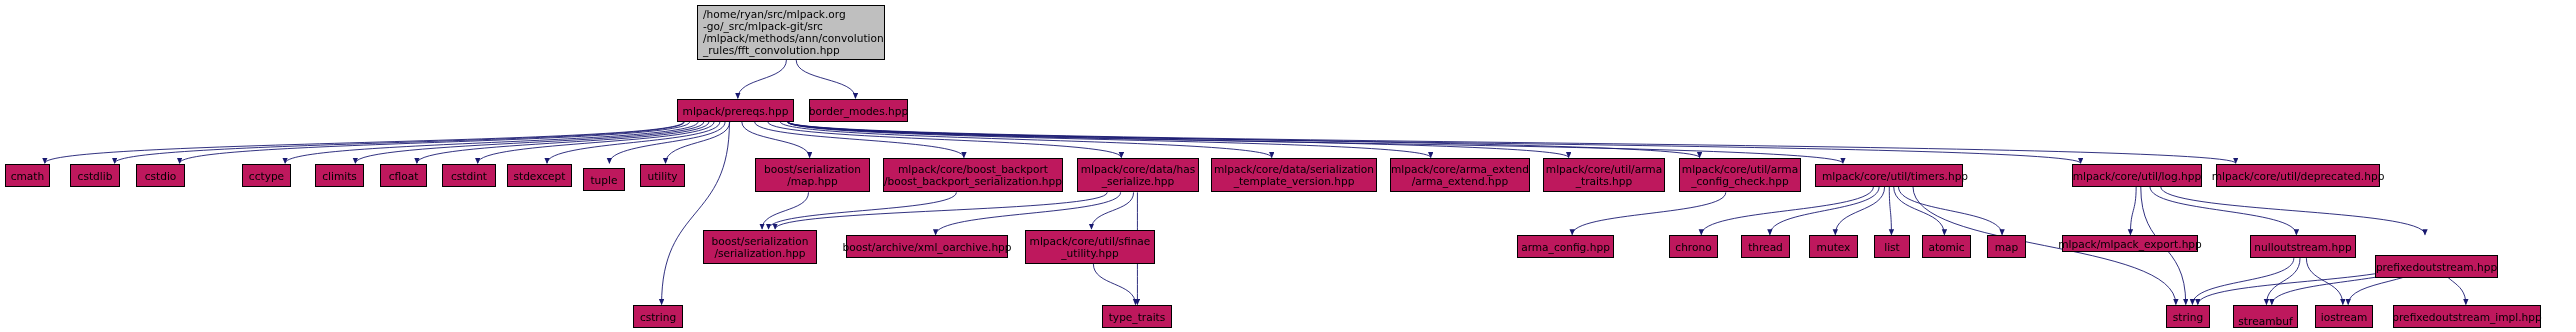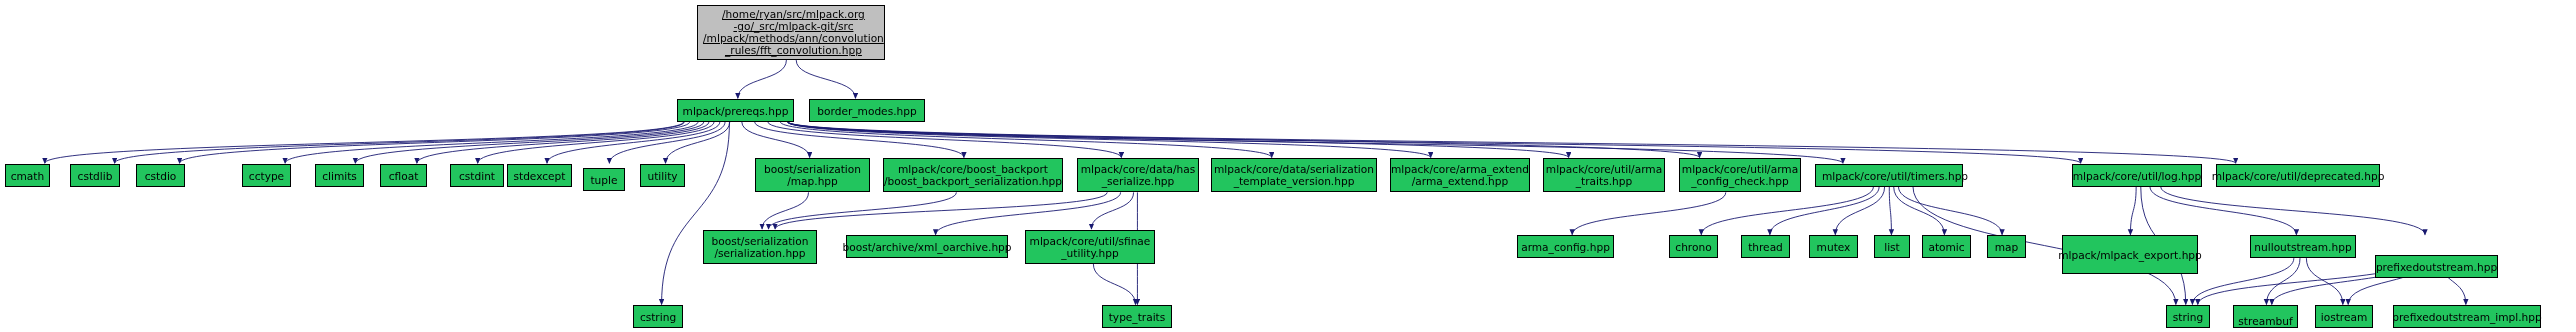--- a/index.html
+++ b/index.html
@@ -19,40 +19,39 @@
     position: absolute;
     left: 0; top: 0;
     width: 2576px; height: 332px;
     pointer-events: none;
     z-index: 1;
   }
   .node {
     position: absolute;
     box-sizing: border-box;
     border: 0.8px solid #000000;
-    background: #22c55e;
+    background: #be185d;
     color: #000000;
     font-size: 10.6px;
     line-height: 12px;
     display: flex;
     flex-direction: column;
     align-items: center;
     justify-content: center;
     text-align: center;
     white-space: nowrap;
     z-index: 2;
     cursor: pointer;
   }
   .node.root {
     background: #bfbfbf;
-    align-items: center;
+    align-items: flex-start;
     text-align: left;
     padding-left: 4.9px;
     cursor: default;
-    text-decoration: underline;
   }
   .node span { display: block; }
 </style>
 </head>
 <body>
 
 <div id="graph-canvas">
   <svg id="edge-layer" xmlns="http://www.w3.org/2000/svg" viewBox="0 0 3173 409">
       <defs>
         <marker id="arrow" markerWidth="8" markerHeight="8" refX="6" refY="3" orient="auto">
@@ -111,42 +110,42 @@
     </svg>
 <div class="node root" style="left: 697px; top: 4.9px; width: 188px; height: 55px; background: rgb(191, 191, 191);">
       <span>/home/ryan/src/mlpack.org</span>
       <span>-go/_src/mlpack-git/src</span>
       <span>/mlpack/methods/ann/convolution</span>
       <span>_rules/fft_convolution.hpp</span>
     </div>
     <div class="node" style="left: 677px; top: 99px; width: 117px; height: 23px;">
       <span>mlpack/prereqs.hpp</span>
     </div>
-    <div class="node" style="left: 809px; top: 99px; width: 116px; height: 23px;">
+    <div class="node" style="left: 809px; top: 99px; width: 99px; height: 23px;">
       <span>border_modes.hpp</span>
     </div>
     <div class="node" style="left: 4.9px; top: 164px; width: 45px; height: 23px;">
       <span>cmath</span>
     </div>
     <div class="node" style="left: 70px; top: 164px; width: 50px; height: 23px;">
       <span>cstdlib</span>
     </div>
     <div class="node" style="left: 136px; top: 164px; width: 49px; height: 23px;">
       <span>cstdio</span>
     </div>
     <div class="node" style="left: 242px; top: 164px; width: 49px; height: 23px;">
       <span>cctype</span>
     </div>
     <div class="node" style="left: 315px; top: 164px; width: 49px; height: 23px;">
       <span>climits</span>
     </div>
     <div class="node" style="left: 380px; top: 164px; width: 47px; height: 23px;">
       <span>cfloat</span>
     </div>
-    <div class="node" style="left: 442px; top: 164px; width: 54px; height: 23px; margin-left: 8px;">
+    <div class="node" style="left: 442px; top: 164px; width: 54px; height: 23px;">
       <span>cstdint</span>
     </div>
     <div class="node" style="left: 507px; top: 164px; width: 65px; height: 23px;">
       <span>stdexcept</span>
     </div>
     <div class="node" style="left: 583px; top: 168px; width: 42px; height: 23px;">
       <span>tuple</span>
     </div>
     <div class="node" style="left: 640px; top: 164px; width: 45px; height: 23px; text-align: center;">
       <span>utility</span>
@@ -213,21 +212,21 @@
     </div>
     <div class="node" style="left: 1874px; top: 235px; width: 36px; height: 23px;">
       <span>list</span>
     </div>
     <div class="node" style="left: 1922px; top: 235px; width: 49px; height: 23px;">
       <span>atomic</span>
     </div>
     <div class="node" style="left: 1987px; top: 235px; width: 39px; height: 23px;">
       <span>map</span>
     </div>
-    <div class="node" style="left: 2062px; top: 235px; width: 136px; height: 39px;">
+    <div class="node" style="left: 2062px; top: 235px; width: 136px; height: 17px;">
       <span>mlpack/mlpack_export.hpp</span>
     </div>
     <div class="node" style="left: 2250px; top: 235px; width: 106px; height: 23px;">
       <span>nulloutstream.hpp</span>
     </div>
     <div class="node" style="left: 2375px; top: 235px; width: 123px; height: 23px; margin-top: 20px;">
       <span>prefixedoutstream.hpp</span>
     </div>
     <div class="node" style="left: 633px; top: 305px; width: 50px; height: 23px;">
       <span>cstring</span>

